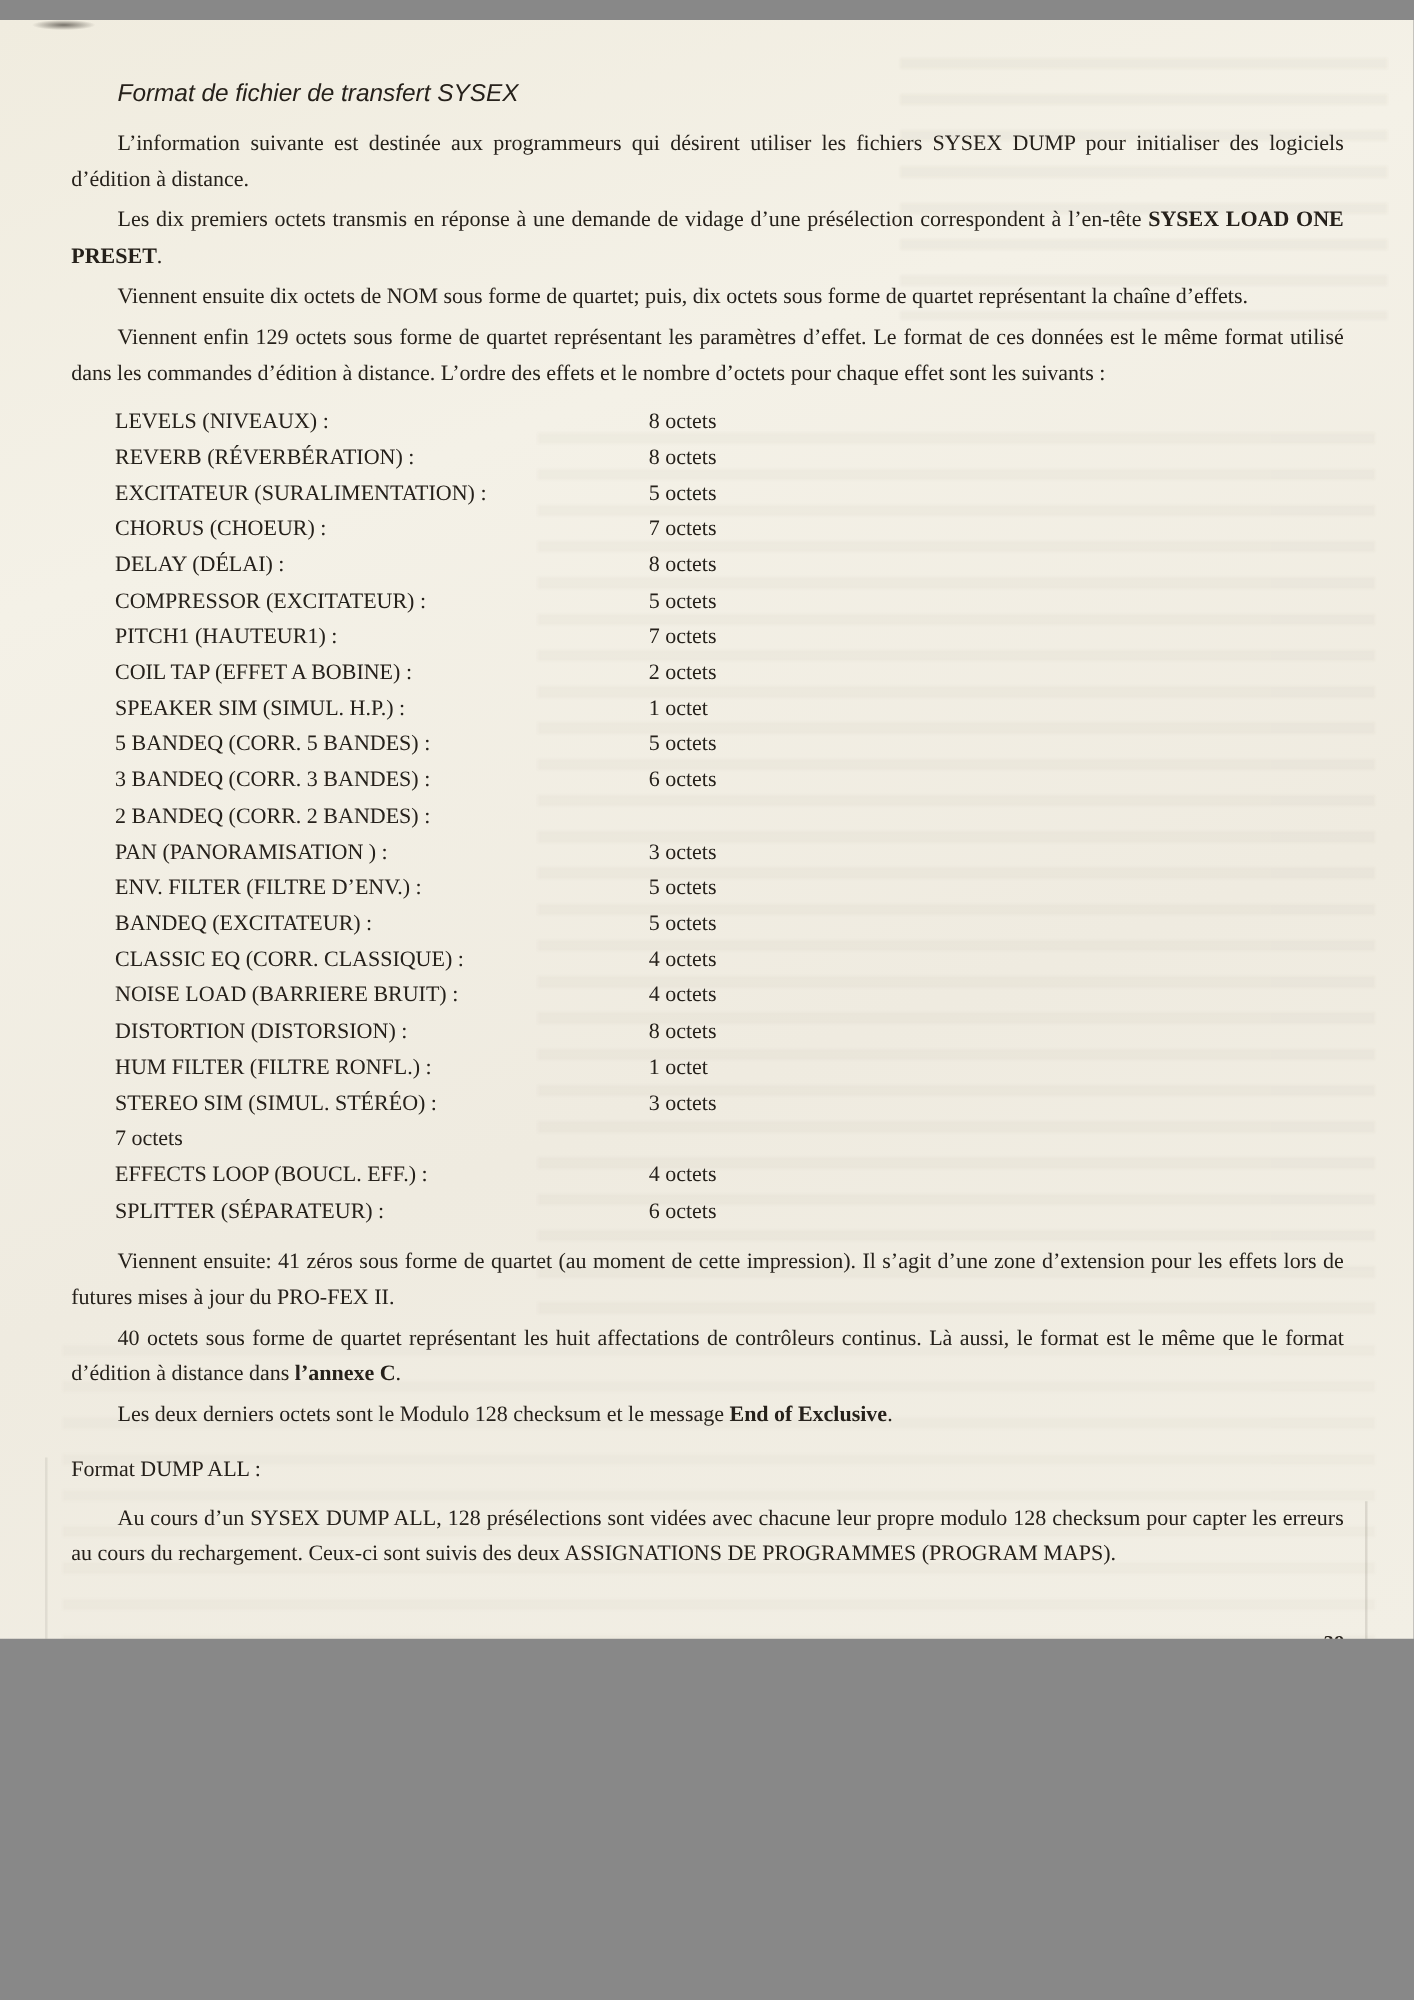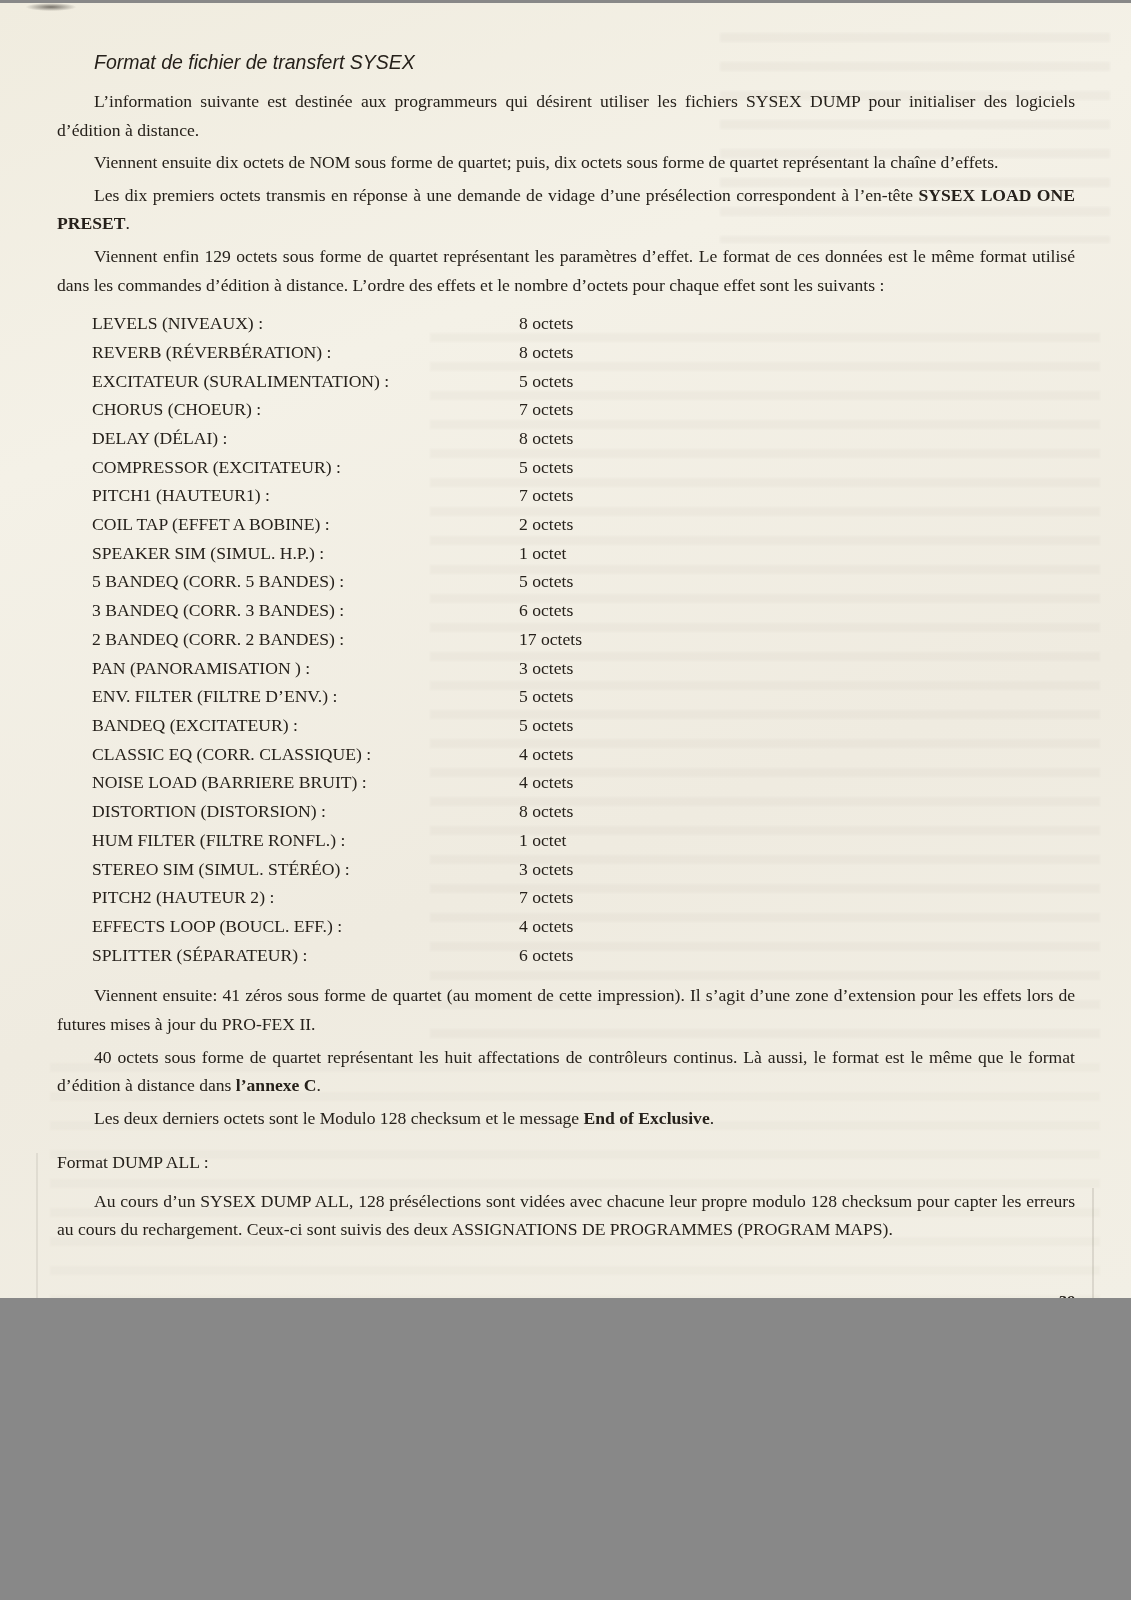--- a/index.html
+++ b/index.html
@@ -1,19 +1,19 @@
 <!DOCTYPE html>
 <html><head>
 <meta charset="utf-8">
 <style>
   html,body { margin:0; padding:0; background:#888; }
   .page {
     position:relative;
     width:1131px; height:1295px;
-    margin:3px auto;
+    margin:16px auto;
     background: linear-gradient(160deg, #f0ecdf 0%, #f4f1e7 28%, #efebe0 62%, #f2efe5 100%);
     font-family:"Liberation Serif", serif;
     color:#26211b;
     overflow:hidden;
   }
   .content {
     position:absolute; left:57px; top:46px; width:1018px;
   }
   .title {
     font-family:"Liberation Sans", sans-serif;
@@ -87,22 +87,22 @@
   <div class="edge-left"></div>
   <div class="edge-right"></div>
   <div class="mark-bottomleft"></div>
 
   <div class="content">
 
     <h1 class="title">Format de fichier de transfert SYSEX</h1>
 
     <div>
         <p class="para"><span>L’information suivante est destinée aux programmeurs qui désirent utiliser les fichiers SYSEX DUMP pour initialiser des logiciels d’édition à distance.</span></p>
+        <p class="para"><span>Les dix premiers octets transmis en réponse à une demande de vidage d’une présélection correspondent à l’en-tête </span><b>SYSEX LOAD ONE PRESET</b><span>.</span></p>
         <p class="para"><span>Viennent ensuite dix octets de NOM sous forme de quartet; puis, dix octets sous forme de quartet représentant la chaîne d’effets.</span></p>
-        <p class="para"><span>Les dix premiers octets transmis en réponse à une demande de vidage d’une présélection correspondent à l’en-tête </span><b>SYSEX LOAD ONE PRESET</b><span>.</span></p>
         <p class="para"><span>Viennent enfin 129 octets sous forme de quartet représentant les paramètres d’effet. Le format de ces données est le même format utilisé dans les commandes d’édition à distance. L’ordre des effets et le nombre d’octets pour chaque effet sont les suivants :</span></p>
       </div>
 
     <div class="effects-list">
         <div class="effect-row">
           <span class="effect-name">LEVELS (NIVEAUX) :</span>
           <span class="effect-size">8 octets</span>
         </div>
         <div class="effect-row">
           <span class="effect-name">REVERB (RÉVERBÉRATION) :</span>
@@ -139,21 +139,20 @@
         <div class="effect-row">
           <span class="effect-name">5 BANDEQ (CORR. 5 BANDES) :</span>
           <span class="effect-size">5 octets</span>
         </div>
         <div class="effect-row">
           <span class="effect-name">3 BANDEQ (CORR. 3 BANDES) :</span>
           <span class="effect-size">6 octets</span>
         </div>
         <div class="effect-row">
           <span class="effect-name">2 BANDEQ (CORR. 2 BANDES) :</span>
-          <span class="effect-size">17 octets</span>
         </div>
         <div class="effect-row">
           <span class="effect-name">PAN (PANORAMISATION ) :</span>
           <span class="effect-size">3 octets</span>
         </div>
         <div class="effect-row">
           <span class="effect-name">ENV. FILTER (FILTRE D’ENV.) :</span>
           <span class="effect-size">5 octets</span>
         </div>
         <div class="effect-row">
@@ -174,21 +173,20 @@
         </div>
         <div class="effect-row">
           <span class="effect-name">HUM FILTER (FILTRE RONFL.) :</span>
           <span class="effect-size">1 octet</span>
         </div>
         <div class="effect-row">
           <span class="effect-name">STEREO SIM (SIMUL. STÉRÉO) :</span>
           <span class="effect-size">3 octets</span>
         </div>
         <div class="effect-row">
-          <span class="effect-name">PITCH2 (HAUTEUR 2) :</span>
           <span class="effect-size">7 octets</span>
         </div>
         <div class="effect-row">
           <span class="effect-name">EFFECTS LOOP (BOUCL. EFF.) :</span>
           <span class="effect-size">4 octets</span>
         </div>
         <div class="effect-row">
           <span class="effect-name">SPLITTER (SÉPARATEUR) :</span>
           <span class="effect-size">6 octets</span>
         </div>

